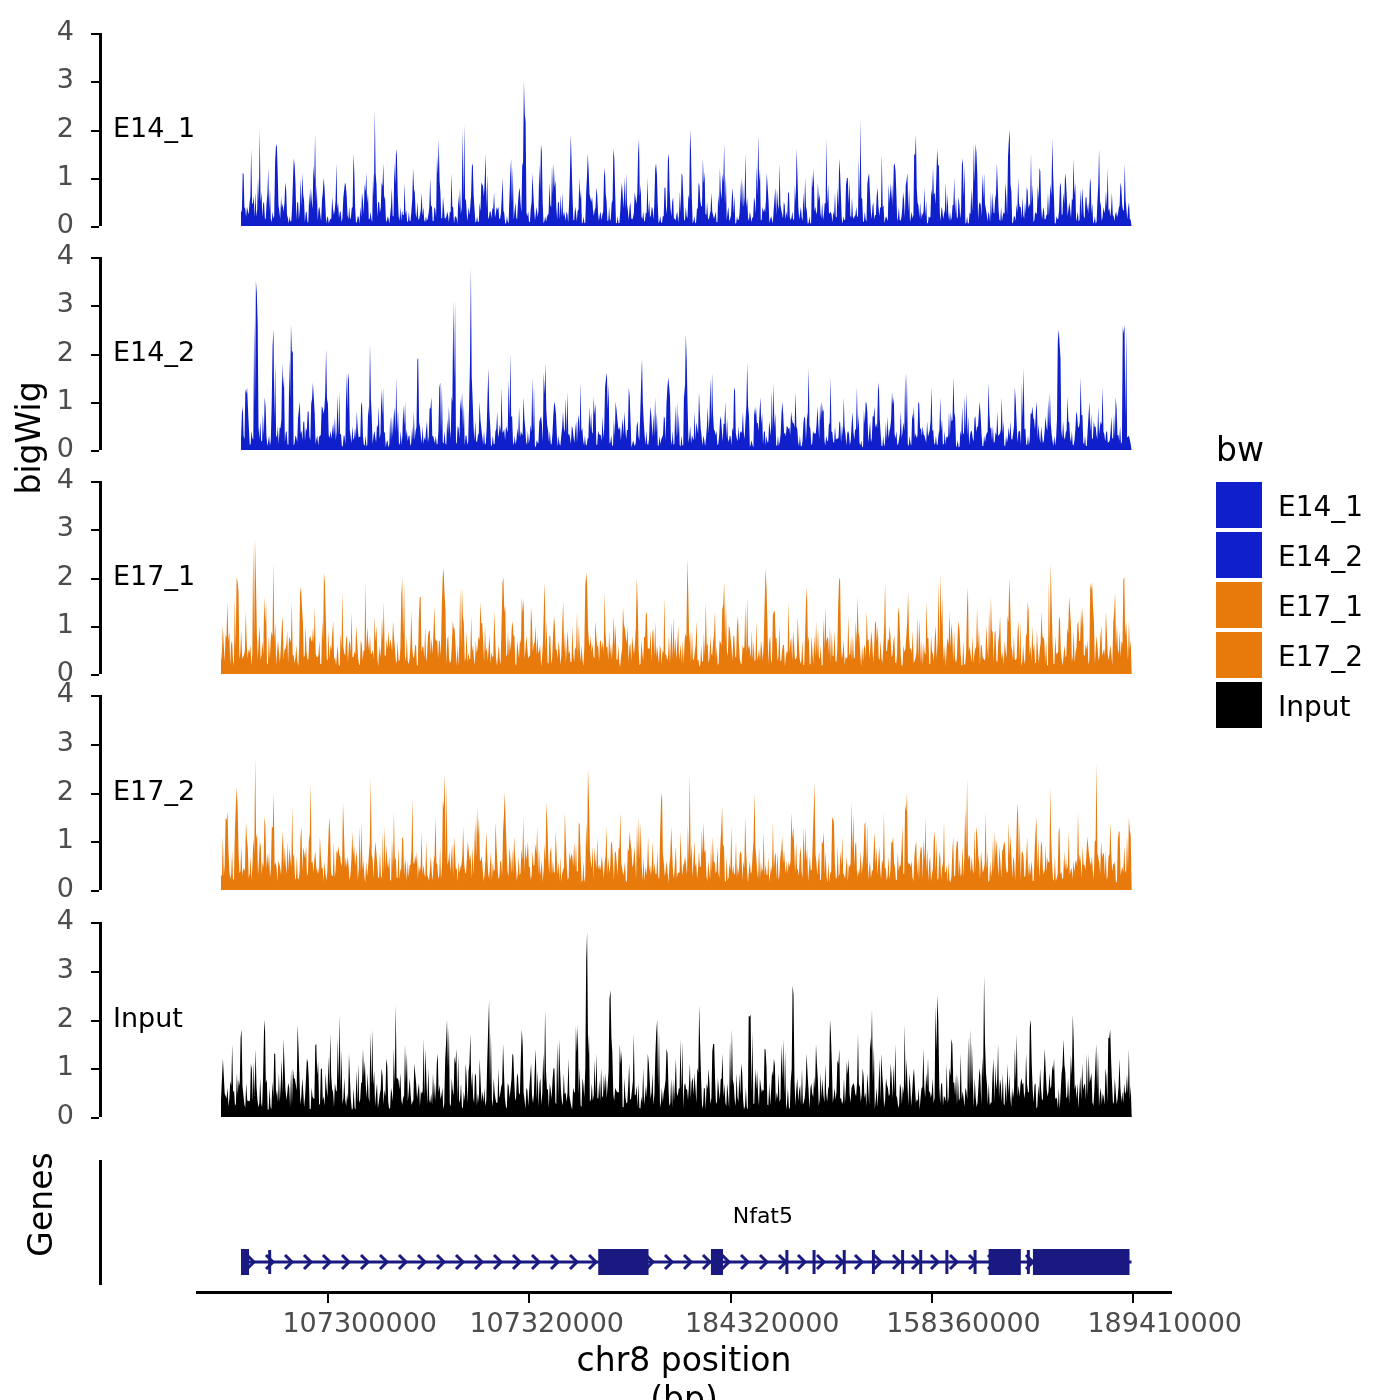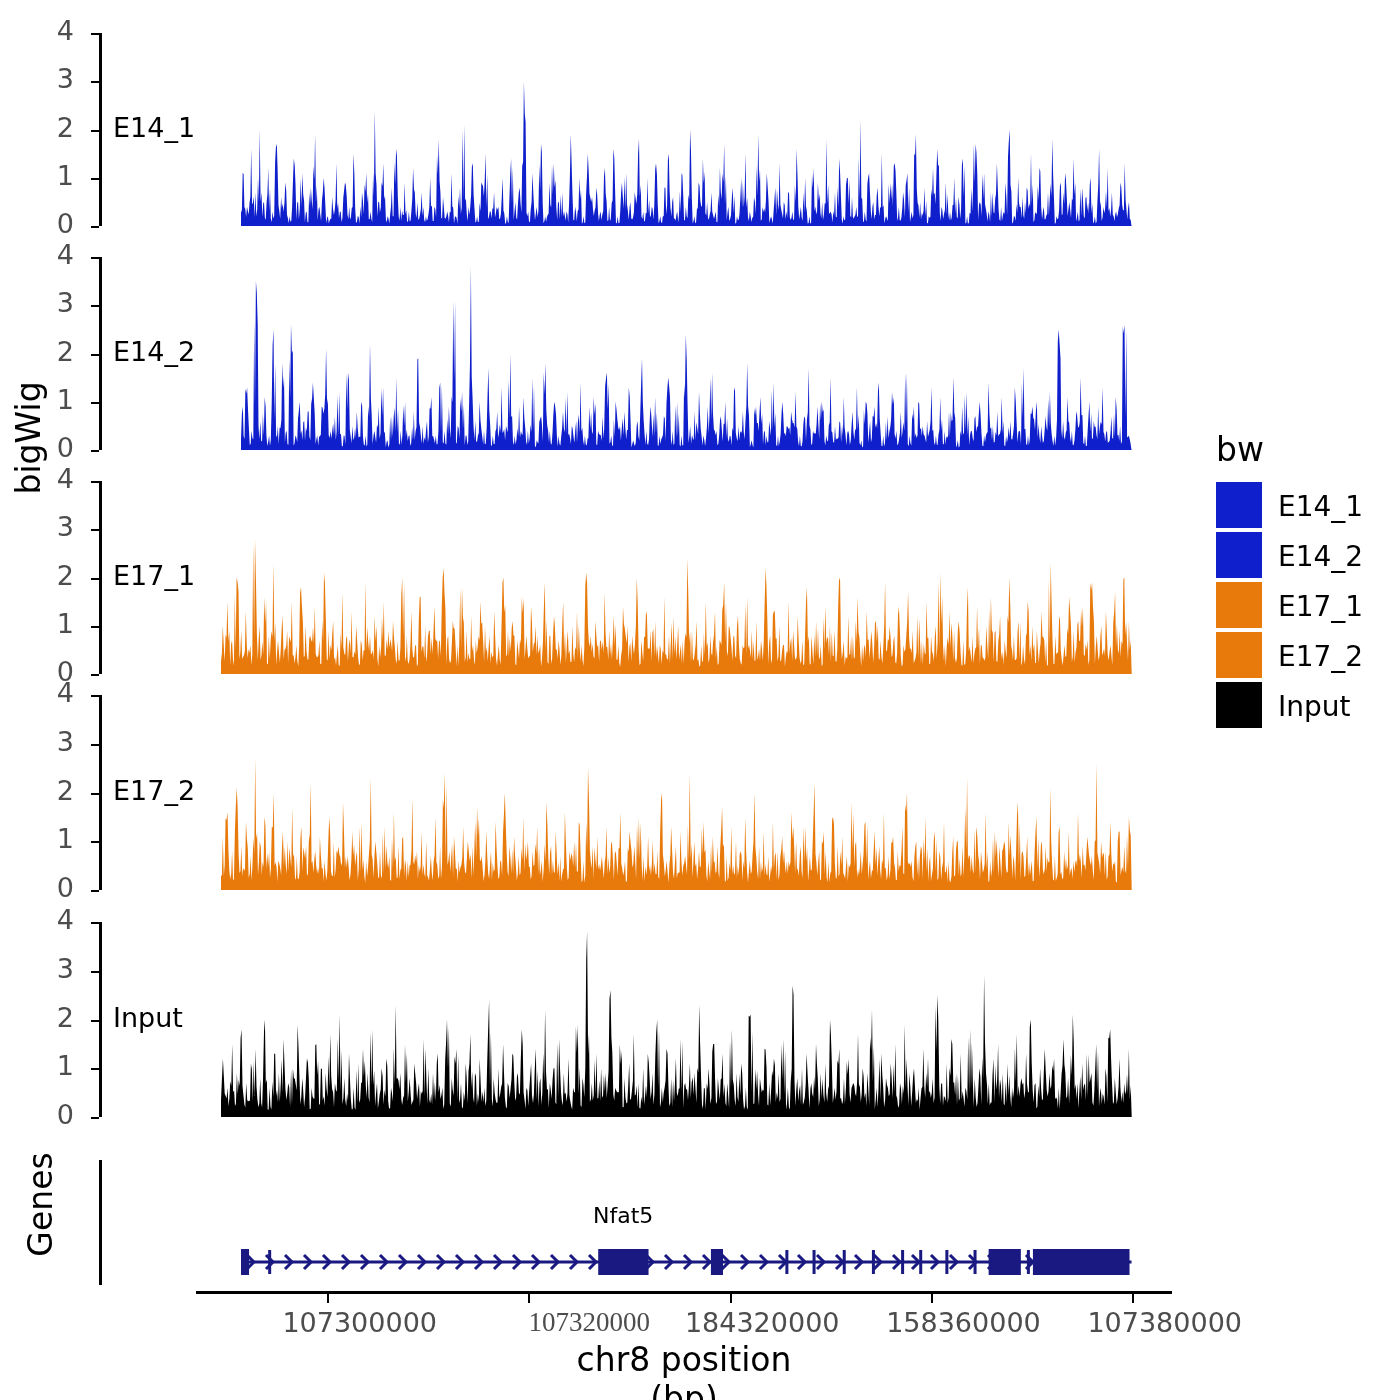--- a/index.html
+++ b/index.html
@@ -24,21 +24,21 @@
   .trklabel{position:absolute;font-size:27px;color:#000;white-space:nowrap;}
   .plotarea{position:absolute;overflow:hidden;}
   .plotarea svg{display:block;}
   .xaxis-line{position:absolute;background:#000;height:3px;}
   .xtick{position:absolute;background:#000;width:2px;height:9px;}
   .xticklab{position:absolute;font-size:27px;color:#4d4d4d;text-align:right;width:220px;}
   .xtitle{position:absolute;font-size:33px;color:#000;text-align:center;}
   .legend-title{position:absolute;font-size:33px;color:#000;}
   .legend-key{position:absolute;width:46px;height:46px;}
   .legend-lab{position:absolute;font-size:28px;color:#000;white-space:nowrap;}
-  .gene-name{position:absolute;font-size:22px;color:#000;text-align:left;width:200px;}
+  .gene-name{position:absolute;font-size:22px;color:#000;text-align:right;width:200px;}
 </style>
 </head>
 <body>
 
 <div id="root">
 
   <div class="axis-title-y">bigWig</div>
   <div class="axis-title-genes">Genes</div>
 
   <div id="panels">
@@ -209,27 +209,27 @@
         </svg>
       </div>
       <div class="gene-name" style="left: 593px; top: 1203px;">Nfat5</div>
     </div>
 
   <div id="xaxis">
       <div class="xaxis-line" style="left: 196px; top: 1291px; width: 976px;"></div>
       <div class="xtick" style="left: 327px; top: 1294px;"></div>
       <div class="xticklab" style="left: 217px; top: 1307px;">107300000</div>
       <div class="xtick" style="left: 528.25px; top: 1294px;"></div>
-      <div class="xticklab" style="left: 430px; top: 1307px; font-family: Liberation Serif, serif;">107320000</div>
+      <div class="xticklab" style="left: 404px; top: 1307px;">107320000</div>
       <div class="xtick" style="left: 729.5px; top: 1294px;"></div>
       <div class="xticklab" style="left: 619.5px; top: 1307px;">184320000</div>
       <div class="xtick" style="left: 930.75px; top: 1294px;"></div>
       <div class="xticklab" style="left: 820.75px; top: 1307px;">158360000</div>
       <div class="xtick" style="left: 1132px; top: 1294px;"></div>
-      <div class="xticklab" style="left: 1022px; top: 1307px;">107380000</div>
+      <div class="xticklab" style="left: 1022px; top: 1307px;">189410000</div>
     </div>
 
   <div class="xtitle" style="left:574px;top:1340px;width:220px;">chr8 position (bp)</div>
 
   <div id="legend">
       <div class="legend-title" style="left: 1216px; top: 430px;">bw</div>
       <div class="legend-key" style="left: 1216px; top: 482px; background: rgb(15, 31, 204);"></div>
       <div class="legend-lab" style="left: 1278px; top: 490px;">E14_1</div>
       <div class="legend-key" style="left: 1216px; top: 532px; background: rgb(15, 31, 204);"></div>
       <div class="legend-lab" style="left: 1278px; top: 540px;">E14_2</div>

